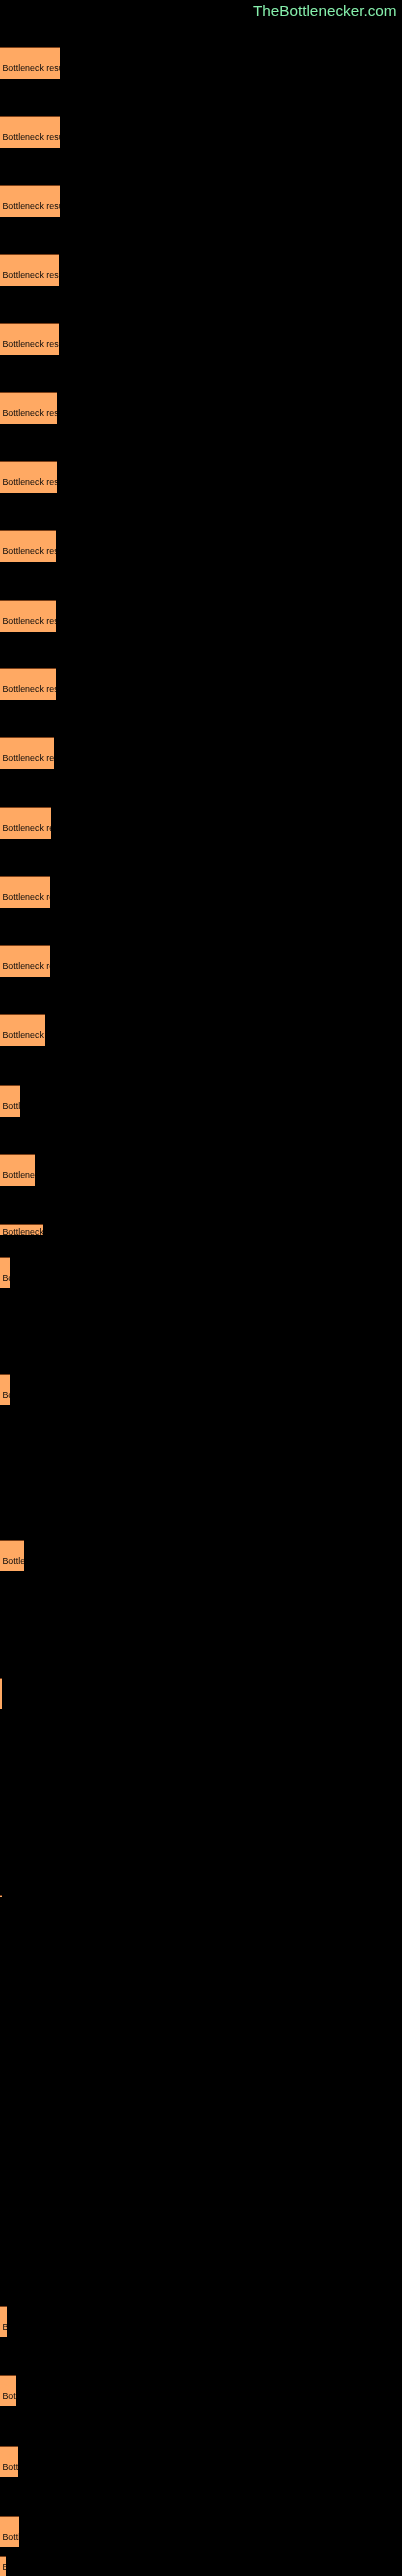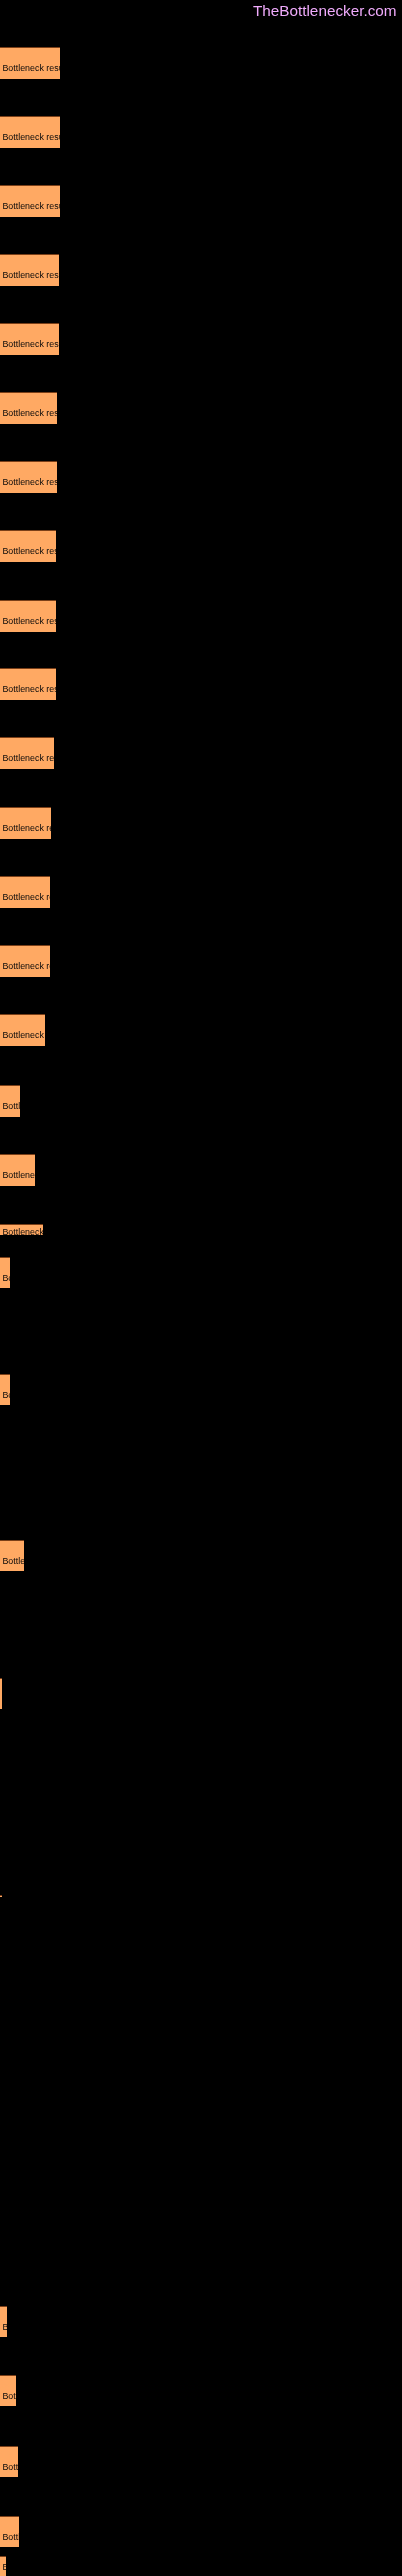--- a/index.html
+++ b/index.html
@@ -21,21 +21,21 @@
     width: 403px;
     height: 2576px;
     background: #000000;
   }
   .watermark {
     position: absolute;
     right: 6.4px;
     top: 0.8px;
     font-family: "Liberation Sans", sans-serif;
     font-size: 15.3px;
-    color: #f0abfc;
+    color: #86efac;
     letter-spacing: 0px;
     white-space: nowrap;
     line-height: 19.3px;
   }
   .plot-area {
     position: absolute;
     left: 0;
     top: 0;
     width: 403px;
     height: 2576px;

